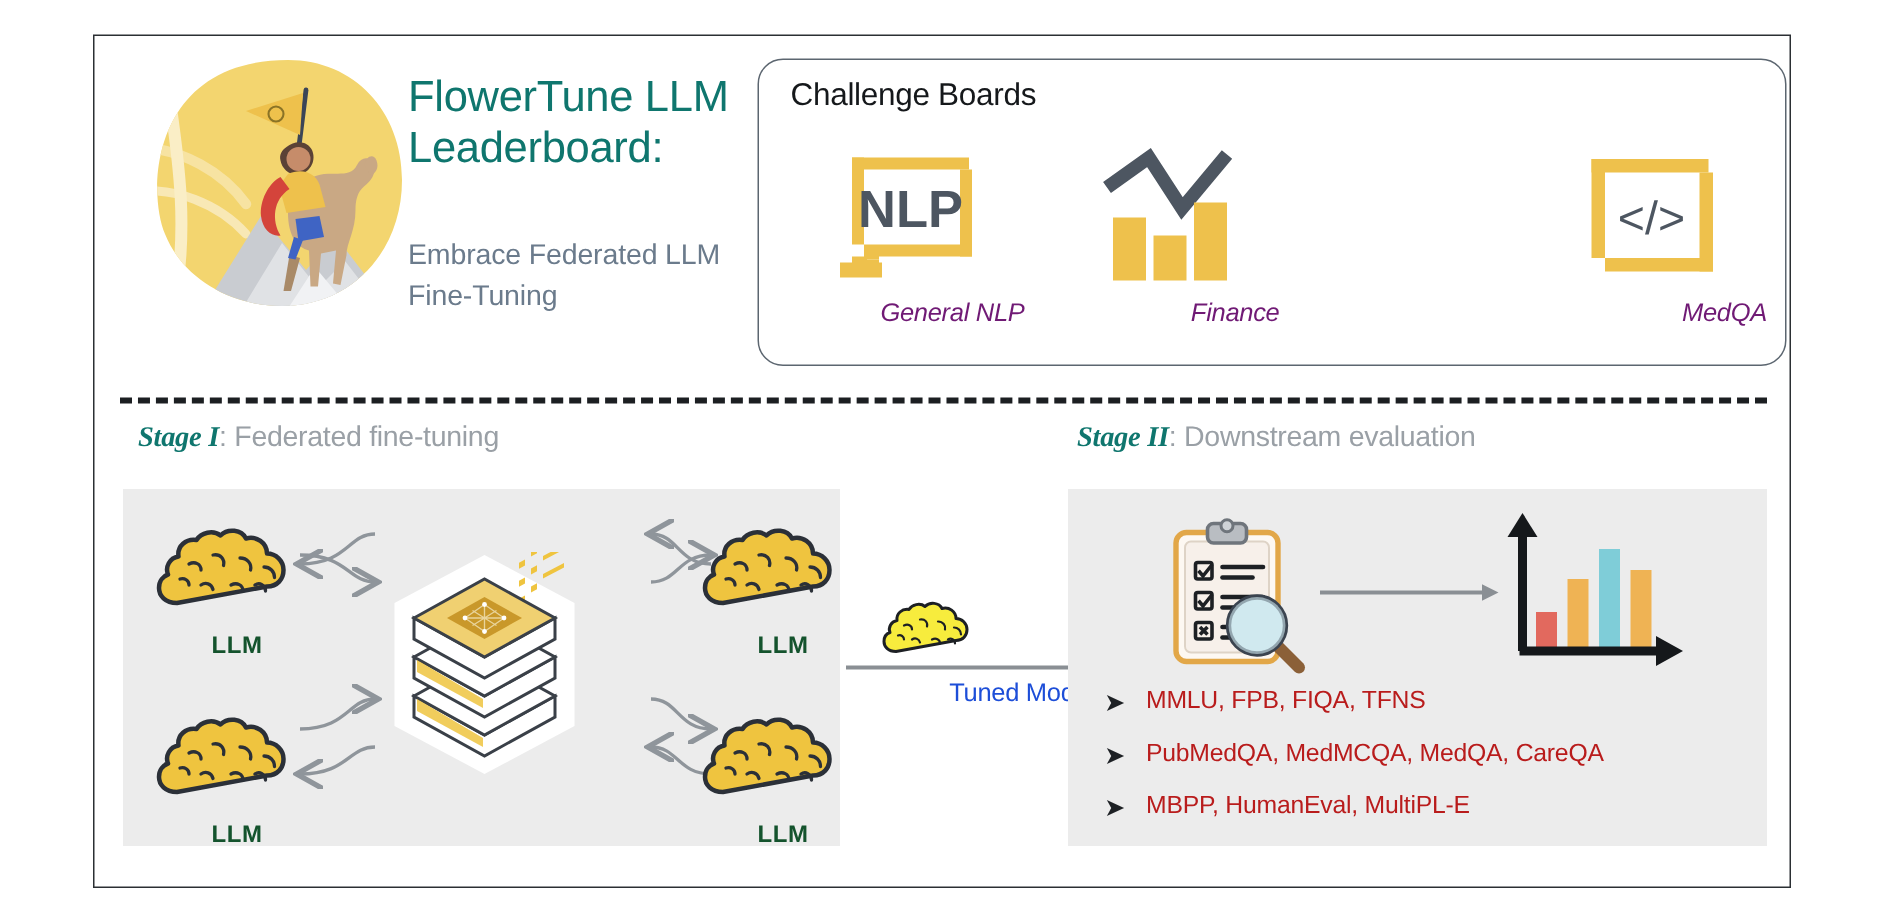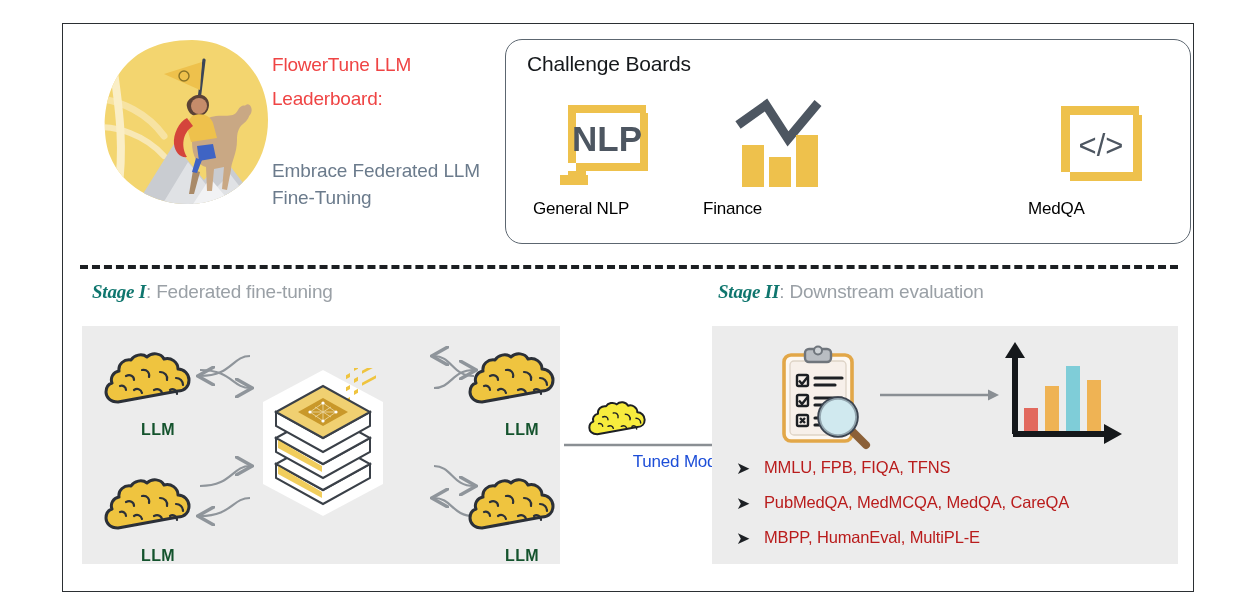--- a/index.html
+++ b/index.html
@@ -8,40 +8,40 @@
 
   .frame{
     position:absolute;left:62px;top:23px;width:1132px;height:569px;
     background:#ffffff;border:1.6px solid #2b2f33;box-sizing:border-box;
   }
 
   
   .hero-art{position:absolute;left:88px;top:32px;width:196px;height:190px;}
   .hero-title{
     position:absolute;left:272px;top:48px;width:228px;
-    font-size:19px;line-height:34px;color:#ef4444;font-weight:400;letter-spacing:-.2px;
+    font-size:29px;line-height:34px;color:#0f766e;font-weight:400;letter-spacing:-.2px;
   }
   .hero-sub{
     position:absolute;left:272px;top:138px;width:232px;
     font-size:19px;line-height:27px;color:#6b7b8c;font-weight:400;letter-spacing:-.1px;margin-top:19px;
   }
 
   
   .boards{
     position:absolute;left:505px;top:39px;width:686px;height:205px;
     border:1.4px solid #5c6670;border-radius:17px;background:#fff;box-sizing:border-box;
   }
   .boards-title{
     position:absolute;left:527px;top:52px;font-size:21px;color:#15181b;letter-spacing:-.2px;text-align:center;
   }
   .board-cell{position:absolute;top:95px;width:150px;height:140px;}
   .board-cell .ic{position:absolute;left:0;top:0;width:150px;height:100px;display:flex;align-items:center;justify-content:center;}
   .board-cell .lb{
-    position:absolute;left:0;top:104px;width:150px;text-align:left;
-    font-size:17px;color:#000000;letter-spacing:-.2px;
+    position:absolute;left:0;top:104px;width:150px;text-align:right;
+    font-size:17px;color:#701a75;letter-spacing:-.2px;font-style:italic;
   }
   #bc0{left:533px;} #bc1{left:703px;} #bc2{left:873px;} #bc3{left:1028px;}
 
   
   .divider{
     position:absolute;left:80px;top:265px;width:1098px;height:0;
     border-top:4px dashed #1c1f22;
   }
 
   

